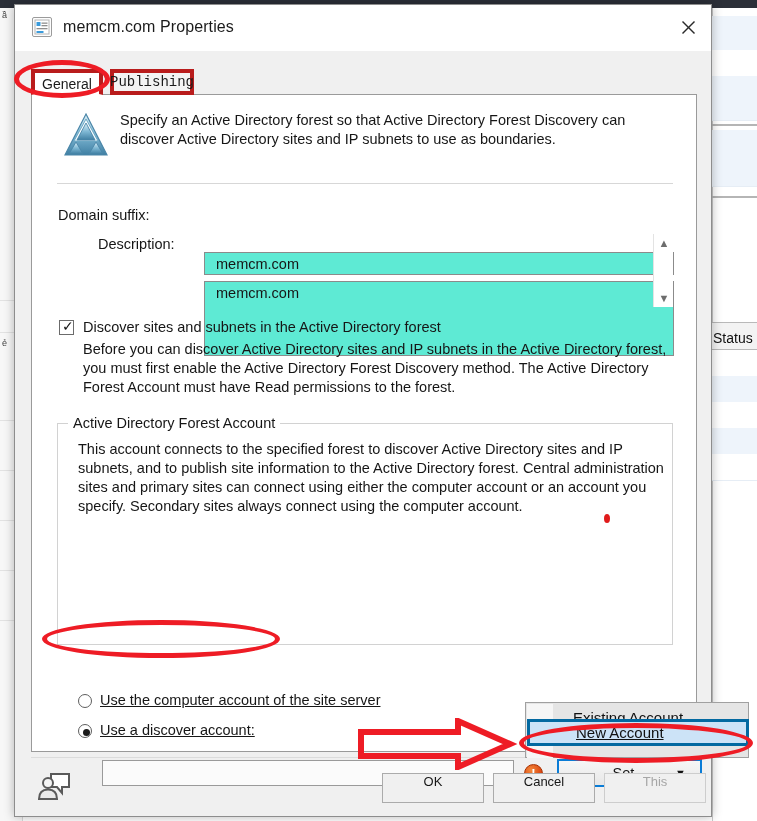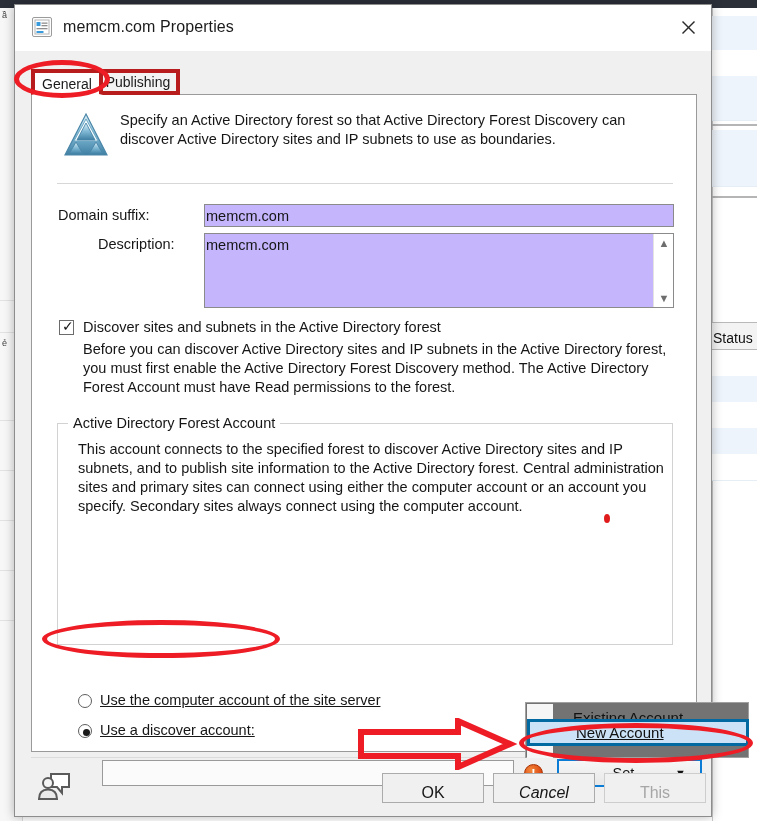--- a/index.html
+++ b/index.html
@@ -92,21 +92,21 @@
     display: flex; align-items: center; justify-content: center;
     box-sizing: border-box;
   }
   .tab.selected {
     background: #ffffff; border-bottom: 1px solid #ffffff; z-index: 3;
   }
   .tab.idle {
     background: #f3f3f3; z-index: 2;
   }
   .tab-general { left: 0px; width: 72px; }
-  .tab-publishing { left: 65px; width: 84px; }
+  .tab-publishing { left: 79px; width: 84px; font-family: Liberation Mono, monospace; }
 
   .tabpage {
     position: absolute; left: 16px; top: 89px;
     width: 666px; height: 658px;
     background: #ffffff; border: 1px solid #9a9a9a;
     box-sizing: border-box;
   }
 
   
   .ad-icon { position: absolute; left: 30px; top: 16px; width: 48px; height: 48px; }
@@ -121,25 +121,26 @@
 
   
   .lbl {
     position: absolute; font-size: 14.5px; color: #161616;
   }
   .lbl-domain { left: 26px; top: 112px; }
   .lbl-desc   { left: 26px; top: 141px; margin-left: 40px; }
 
   .textbox {
     position: absolute; left: 172px;
-    background: #c4b5fd; border: 1px solid #8b8b8b;
+    background: #5eead4; border: 1px solid #8b8b8b;
     box-sizing: border-box;
     font-family: "Liberation Sans", sans-serif;
     font-size: 14.5px; color: #161616;
-    padding: 2px 1px;
+    padding: 2px 11px;
+    margin-top: 48px;
   }
   .tb-domain { top: 109px; width: 470px; height: 23px; line-height: 19px; }
   .tb-desc {
     top: 138px; width: 470px; height: 75px;
     padding-right: 22px; line-height: 19px;
   }
   .desc-scroll {
     position: absolute; left: 621px; top: 139px;
     width: 20px; height: 73px; background: #ffffff;
     border-left: 1px solid #e3e3e3;
@@ -240,21 +241,21 @@
   }
   .set-caret {
     position: absolute; right: 14px; top: 50%; transform: translateY(-50%);
     font-size: 11px; color: #111;
   }
 
   
   .menu {
     position: absolute; left: 525px; top: 702px;
     width: 224px; height: 56px;
-    background: #737373; border: 1px solid #a0a0a0;
+    background: #e5e5e5; border: 1px solid #a0a0a0;
     box-sizing: border-box; z-index: 40;
   }
   .menu-gutter {
     position: absolute; left: 1px; top: 1px; width: 26px; height: 54px;
     background: #f6f6f6;
   }
   .menu-item {
     position: absolute; left: 1px; width: 222px; height: 27px;
     display: flex; align-items: center;
     font-size: 15px; color: #111;
@@ -269,25 +270,25 @@
     position: absolute; left: 16px; top: 752px; width: 666px; height: 1px;
     background: #dcdcdc;
   }
   .feedback-icon {
     position: absolute; left: 22px; top: 765px; width: 34px; height: 32px;
   }
   .btn {
     position: absolute; top: 768px; height: 30px;
     background: #f0f0f0; border: 1px solid #ababab;
     box-sizing: border-box;
-    display: flex; align-items: flex-end; justify-content: center;
-    font-size: 16px; color: #161616;
+    display: flex; align-items: flex-start; justify-content: center;
+    font-size: 13px; color: #161616;
   }
   .btn-ok { left: 367px; width: 102px; }
-  .btn-cancel { left: 478px; width: 102px; font-style: italic; }
+  .btn-cancel { left: 478px; width: 102px; }
   .btn-apply {
     left: 589px; width: 102px; color: #a6a6a6;
     background: #f0f0f0; border: 1px solid #cdcdcd;
   }
 
   
   .anno { position: absolute; pointer-events: none; z-index: 60; }
   .ellipse {
     position: absolute; border: 5px solid #ee1c25; border-radius: 50%;
     box-sizing: border-box; z-index: 60;

